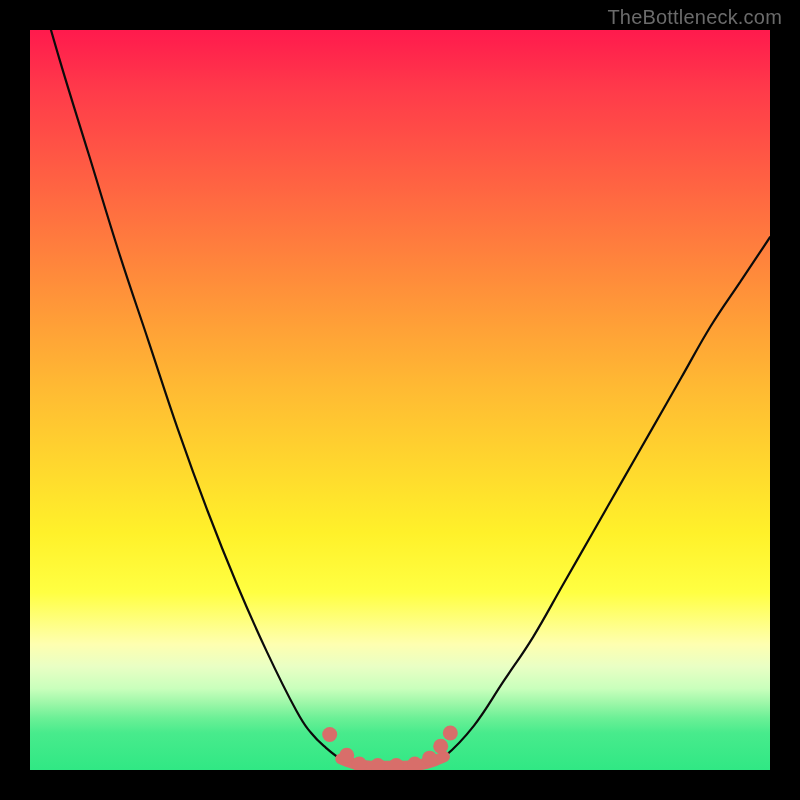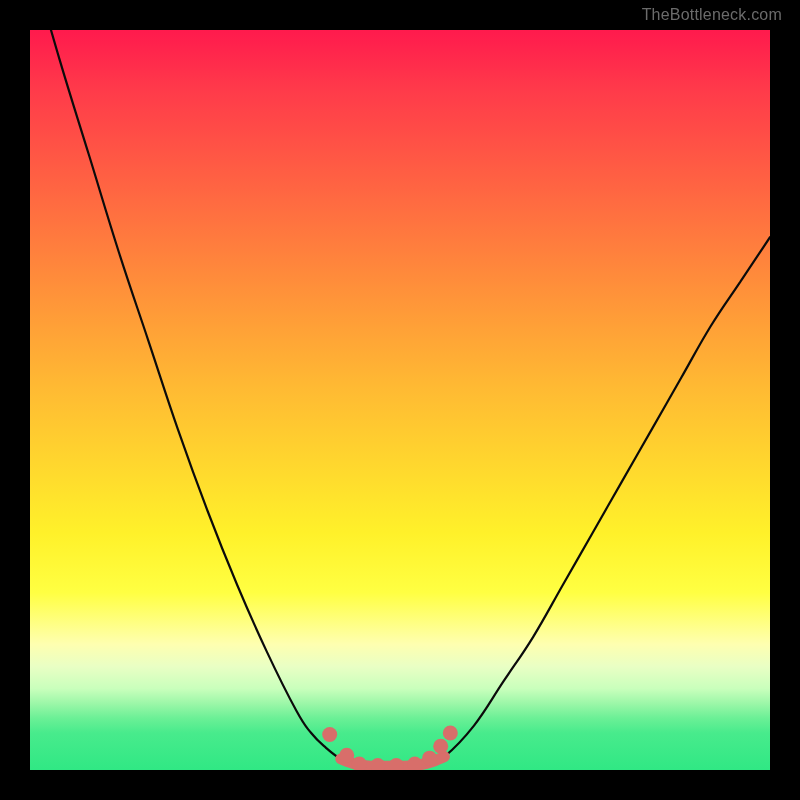--- a/index.html
+++ b/index.html
@@ -53,21 +53,21 @@
     inset: 0;
     width: 100%;
     height: 100%;
     overflow: visible;
   }
   .attribution {
     position: absolute;
     top: 6px;
     right: 18px;
     color: #6b6b6b;
-    font-size: 16px;
+    font-size: 20px;
     font-weight: 400;
     letter-spacing: 0.2px;
     user-select: none;
   }
 </style>
 </head>
 <body>
 
 <div class="stage">
 

